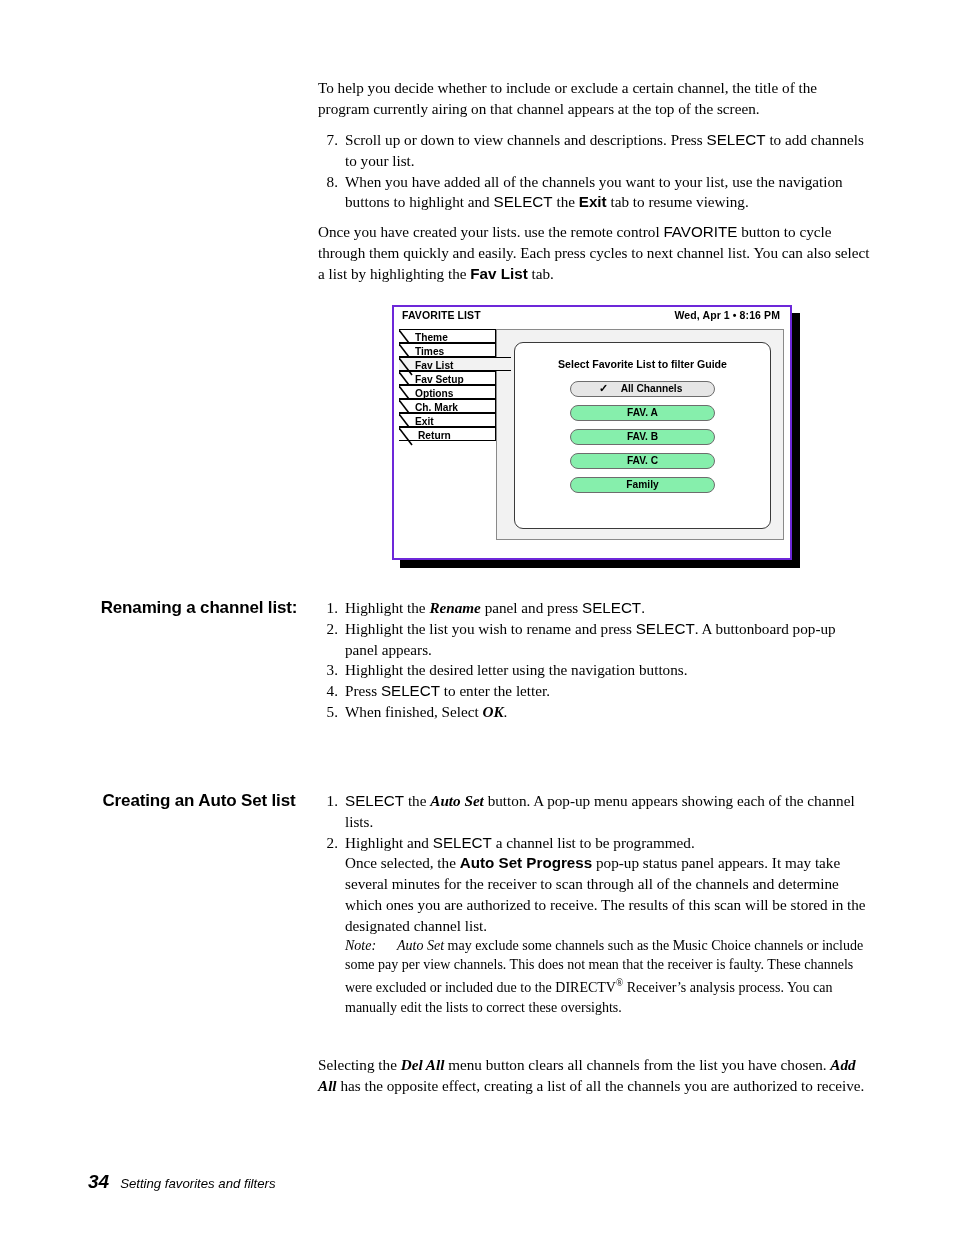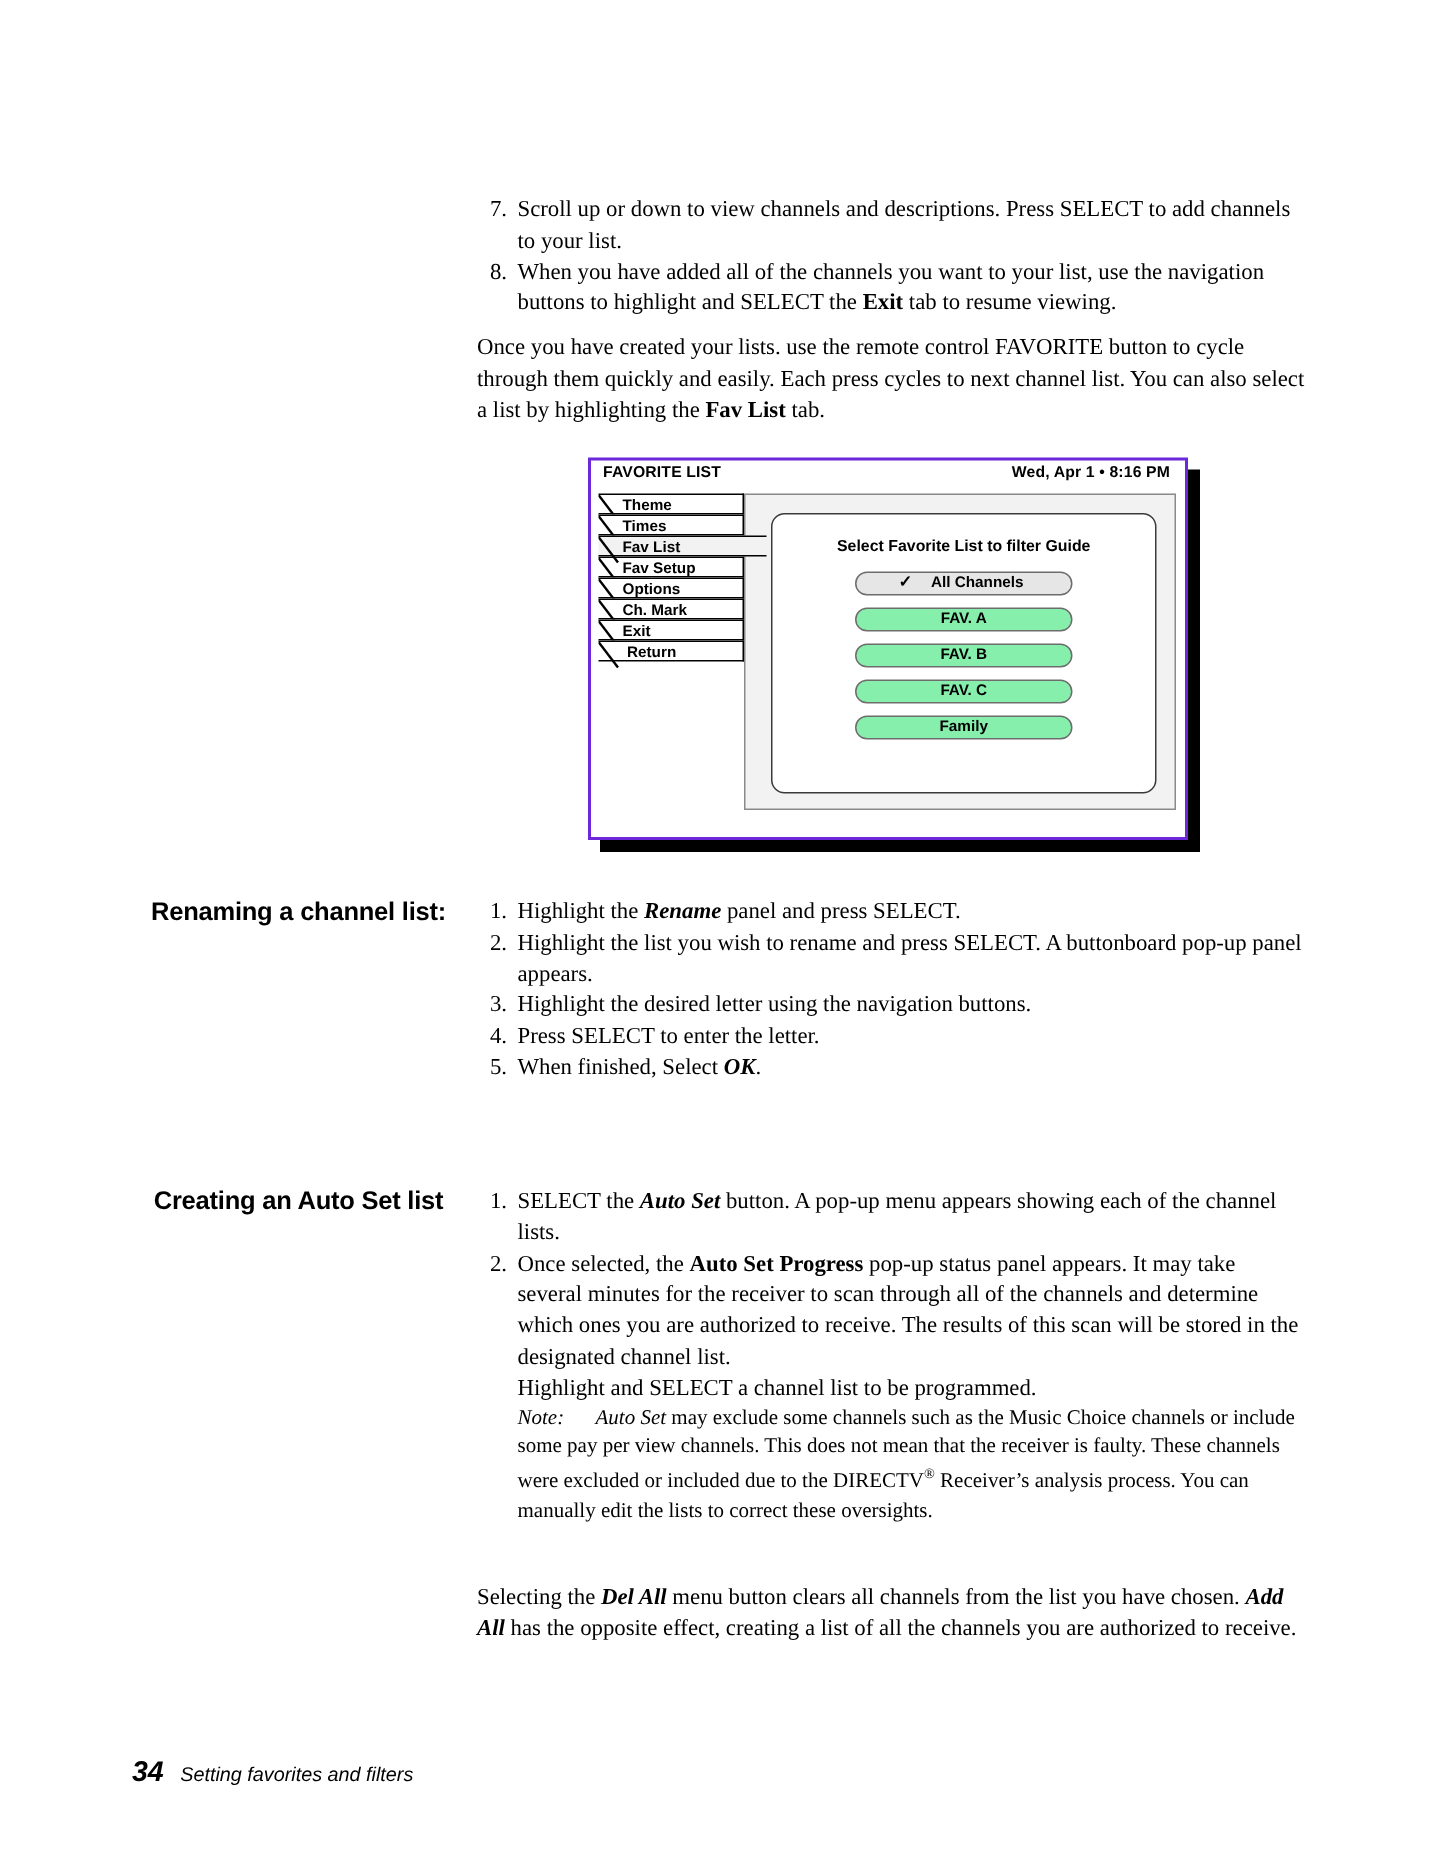--- a/index.html
+++ b/index.html
@@ -8,21 +8,21 @@
     background: #ffffff;
   }
   body {
     width: 954px;
     height: 1235px;
     position: relative;
     font-family: "Liberation Serif", serif;
     color: #000000;
     overflow: hidden;
   }
-  .sans    { font-family: Liberation Serif, serif; }
+  .sans    { font-family: Liberation Sans, sans-serif; }
   .b       { font-weight: bold; }
   .i       { font-style: italic; }
   .bi      { font-weight: bold; font-style: italic; }
 
   
   #page {
     position: absolute;
     inset: 0;
   }
 
@@ -245,20 +245,23 @@
   #footer .ft {
     font-style: italic;
     font-size: 13.2px;
   }
 </style>
 </head>
 <body>
 
 <div id="page">
 
+  <div class="body-col" style="top:78px;">
+    <p class="para">To help you decide whether to include or exclude a certain channel, the title of the program currently airing on that channel appears at the top of the screen.</p>
+  </div>
 
   <div class="body-col" style="top:130px;">
     <ol class="steps">
       <li>
         <span class="num">7.</span>
         <span id="st7"><span>Scroll up or down to view channels and descriptions. Press </span><span class="sans">SELECT</span><span> to add channels to your list.</span></span>
       </li>
       <li>
         <span class="num">8.</span>
         <span id="st8"><span>When you have added all of the channels you want to your list, use the navigation buttons to highlight and </span><span class="sans">SELECT</span><span> the </span><span class="sans b">Exit</span><span> tab to resume viewing.</span></span>
@@ -354,22 +357,22 @@
     <span>Creating an Auto Set list</span>
   </div>
   <div class="body-col" style="top:791px;">
     <ol class="steps" id="autoset-steps">
         <li>
           <span class="num">1.</span>
           <div class="cont"><span class="sans">SELECT</span><span> the </span><span class="bi">Auto Set</span><span> button. A pop-up menu appears showing each of the channel lists.</span></div>
         </li>
         <li>
           <span class="num">2.</span>
+          <div class="cont"><span>Highlight and </span><span class="sans">SELECT</span><span> a channel list to be programmed.</span></div>
           <div class="cont"><span>Once selected, the </span><span class="sans b">Auto Set Progress</span><span> pop-up status panel appears. It may take several minutes for the receiver to scan through all of the channels and determine which ones you are authorized to receive. The results of this scan will be stored in the designated channel list.</span></div>
-          <div class="cont"><span>Highlight and </span><span class="sans">SELECT</span><span> a channel list to be programmed.</span></div>
         </li>
       </ol>
   </div>
 
   <div class="body-col note-block" style="top:936px; left:345px; width:525px;">
     <span class="note-lbl">Note:</span><span id="note-body"><span class="i">Auto Set</span><span> may exclude some channels such as the Music Choice channels or include some pay per view channels. This does not mean that the receiver is faulty. These channels were excluded or included due to the </span><span>DIRECTV</span><span style="font-size: 0.68em; vertical-align: super;">®</span><span> Receiver’s analysis process. You can manually edit the lists to correct these oversights.</span></span>
   </div>
 
   <div class="body-col" style="top:1055px;">
     <p class="para" id="addremove-body"><span>Selecting the </span><span class="bi">Del All</span><span> menu button clears all channels from the list you have chosen. </span><span class="bi">Add All</span><span> has the opposite effect, creating a list of all the channels you are authorized to receive.</span></p>

